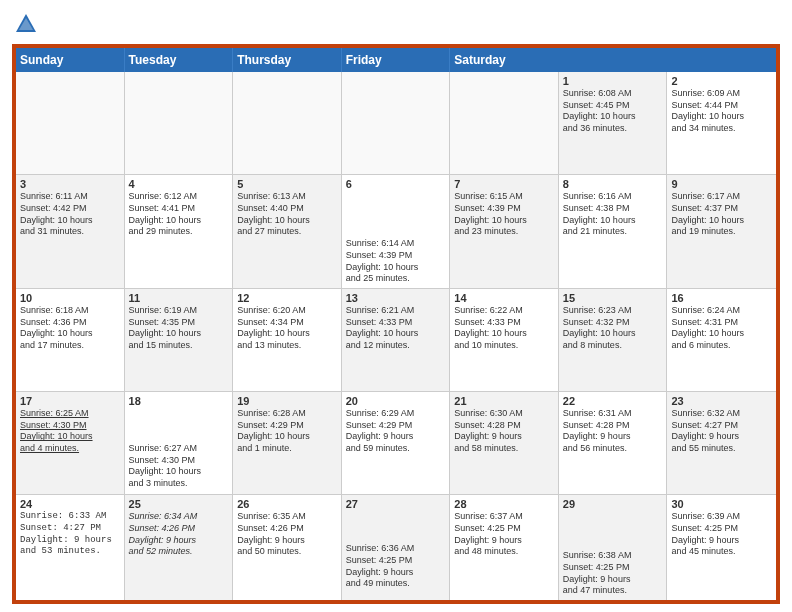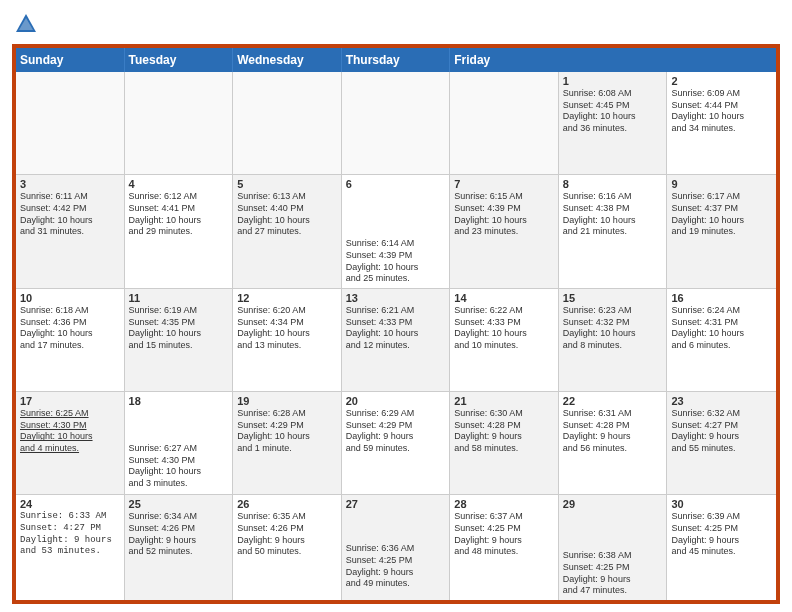--- a/index.html
+++ b/index.html
@@ -134,23 +134,23 @@
     <div class="title-block">
       <div class="month-title"></div>
       <div class="location"></div>
     </div>
   </div>
 
   <div class="calendar">
     <div class="cal-header">
     <div class="cal-header-cell">Sunday</div>
         <div class="cal-header-cell">Tuesday</div>
-        <div class="cal-header-cell">Wednesday</div>
         <div class="cal-header-cell">Thursday</div>
         <div class="cal-header-cell">Friday</div>
+        <div class="cal-header-cell">Saturday</div>
       </div>
     <div class="cal-body">
     <div class="cal-row">
           <div class="cal-cell empty"></div>
           <div class="cal-cell empty"></div>
           <div class="cal-cell empty"></div>
           <div class="cal-cell empty"></div>
           <div class="cal-cell empty"></div>
           <div class="cal-cell shaded">
             <span class="day-number">1</span>
@@ -323,21 +323,21 @@
         <div class="cal-row">
           <div class="cal-cell">
             <span class="day-number">24</span>
             <div class="day-info" style="white-space: pre-line; font-family: Liberation Mono, monospace;">Sunrise: 6:33 AM
 Sunset: 4:27 PM
 Daylight: 9 hours
 and 53 minutes.</div>
           </div>
           <div class="cal-cell shaded">
             <span class="day-number">25</span>
-            <div class="day-info" style="white-space: pre-line;">Sunrise: 6:34 AM
+            <div class="day-info" style="white-space: pre-line; font-style: italic;">Sunrise: 6:34 AM
 Sunset: 4:26 PM
 Daylight: 9 hours
 and 52 minutes.</div>
           </div>
           <div class="cal-cell">
             <span class="day-number">26</span>
             <div class="day-info" style="white-space: pre-line;">Sunrise: 6:35 AM
 Sunset: 4:26 PM
 Daylight: 9 hours
 and 50 minutes.</div>

